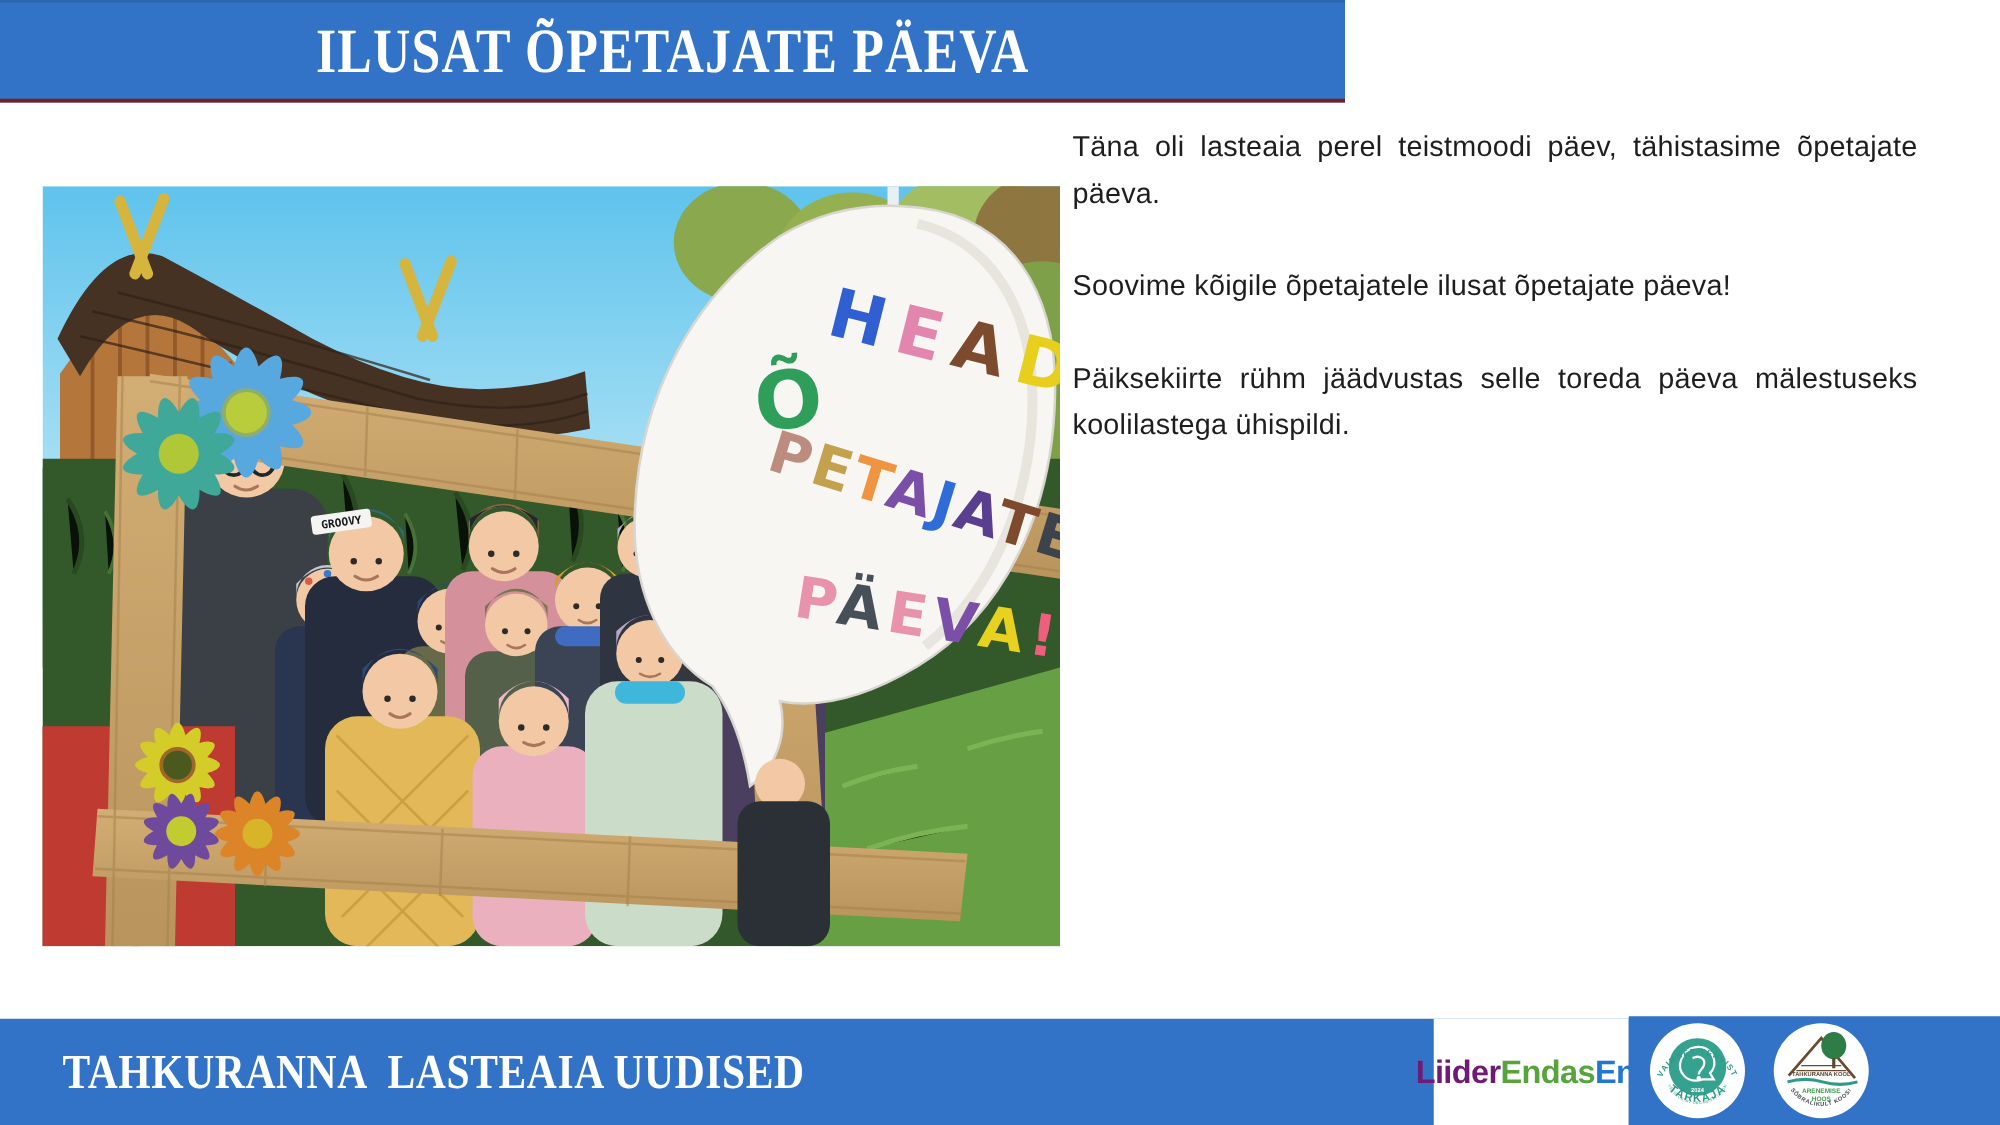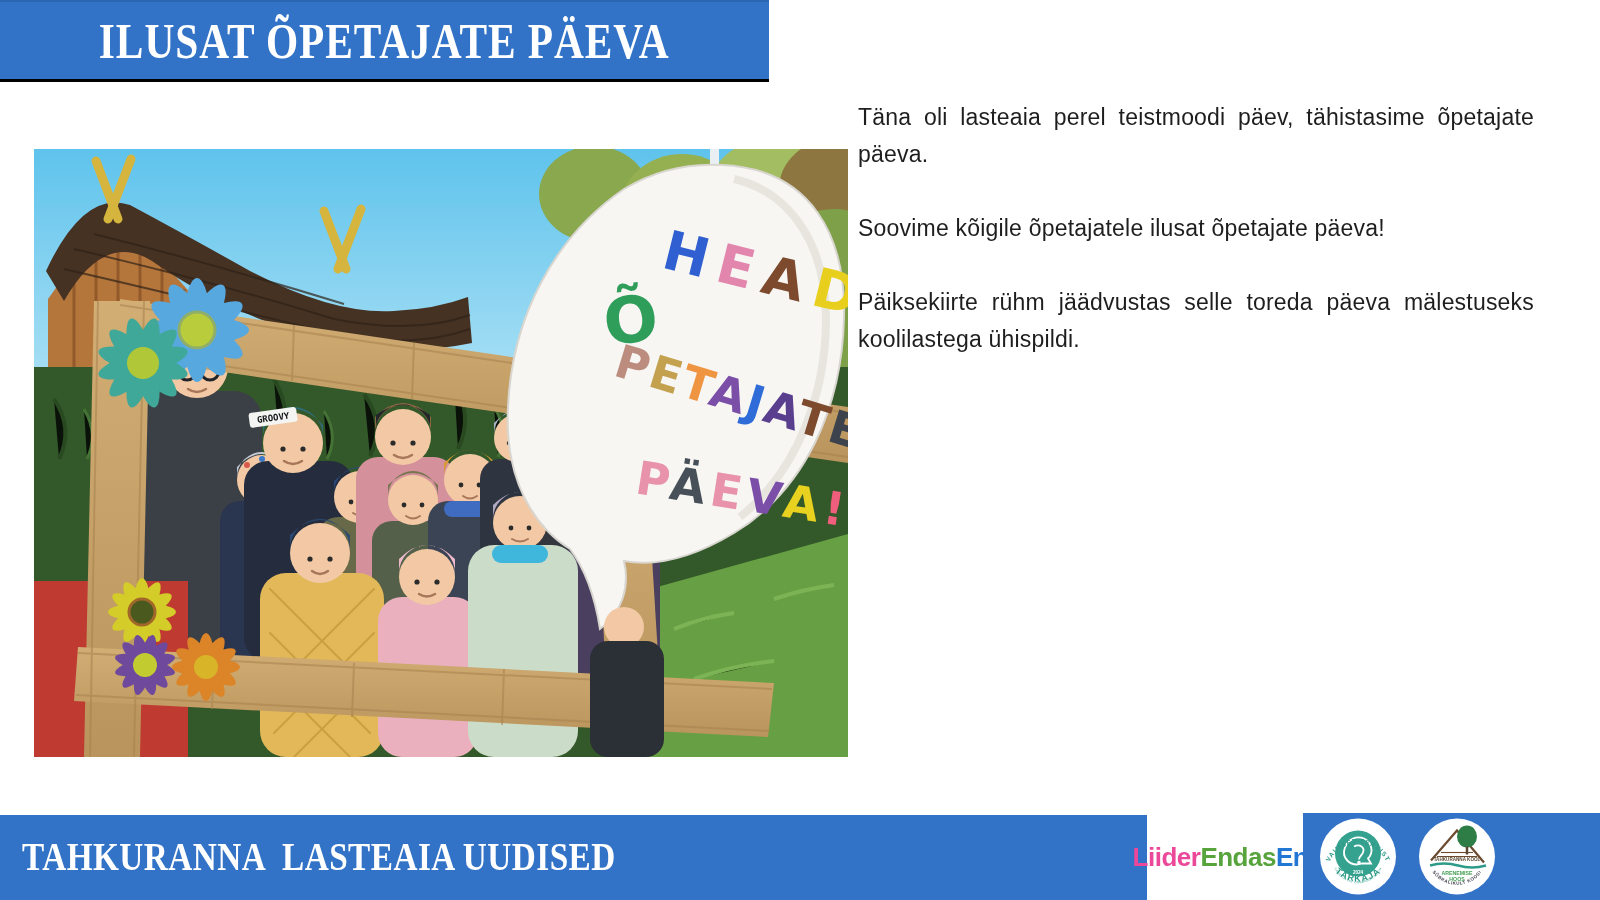--- a/index.html
+++ b/index.html
@@ -2,22 +2,22 @@
 <html><head>
 <meta charset="utf-8">
 <style>
   html,body{margin:0;padding:0;}
   body{
     width:1600px;height:900px;position:relative;overflow:hidden;
     background:#ffffff;font-family:"Liberation Sans",sans-serif;
   }
   
   .header-bar{
-    position:absolute;left:0;top:0;width:769px;height:82px;
-    background:#3273c7;border-top:2px solid #2b66b2;border-bottom:3px solid #000000;
+    position:absolute;left:0;top:0;width:1076px;height:82px;
+    background:#3273c7;border-top:2px solid #2b66b2;border-bottom:3px solid #7f1d1d;
     display:flex;align-items:center;justify-content:center;box-sizing:border-box;
   }
   .header-title{
     color:#ffffff;font-family:"Liberation Serif",serif;font-weight:bold;
     font-size:45px;letter-spacing:1px;transform:scale(.92,1.12);white-space:nowrap;
   }
   
   .photo-wrap{position:absolute;left:34px;top:149px;width:814px;height:608px;}
   .photo-wrap svg{display:block;}
   .sign-line{font-family:"DejaVu Sans",sans-serif;font-weight:bold;}
@@ -25,21 +25,21 @@
   
   .article-col{
     position:absolute;left:858px;top:99px;width:676px;
     color:#1e1e1e;font-size:23px;line-height:37px;letter-spacing:.2px;
   }
   .article-col p{margin:0 0 37px 0;text-align:justify;}
   
   .footer-bar{
     position:absolute;left:0;top:815px;width:1329px;height:85px;
     background:#3273c7;display:flex;align-items:center;box-sizing:border-box;
-    padding-left:22px;
+    padding-left:50px;
   }
   .footer-title{
     color:#ffffff;font-family:"Liberation Serif",serif;font-weight:bold;
     font-size:35px;letter-spacing:.5px;transform:scale(.95,1.12);
     transform-origin:left center;white-space:pre;
   }
   .logo-strip{
     position:absolute;left:1147px;top:815px;width:156px;height:85px;background:#ffffff;
     display:flex;align-items:center;justify-content:center;
   }
@@ -385,21 +385,21 @@
   <p>Soovime kõigile õpetajatele ilusat õpetajate päeva!</p>
   <p>Päiksekiirte rühm jäädvustas selle toreda päeva mälestuseks koolilastega ühispildi.</p>
 </div>
 
 <div class="footer-bar">
   <div class="footer-title">TAHKURANNA  LASTEAIA UUDISED</div>
 </div>
 
 <div class="logo-strip">
   <div class="liider-logo">
-    <span style="color: #ec4899; margin-left: 34px;">Liider</span><span style="color: rgb(87, 163, 60);">Endas</span><span style="color: rgb(34, 119, 212);">Endas</span>
+    <span style="color: #701a75; margin-left: 34px;">Liider</span><span style="color: rgb(87, 163, 60);">Endas</span><span style="color: rgb(34, 119, 212);">Endas</span>
   </div>
 </div>
 
 <div class="badge-block">
 <svg width="297" height="87" viewBox="0 0 297 87" xmlns="http://www.w3.org/2000/svg">
   <defs>
     <path id="arcT1" d="M -30,10 A 31 31 0 0 1 30,10"></path>
     <path id="arcS1" d="M -25,8 A 26 26 0 0 0 25,8"></path>
     <path id="arcN1" d="M -32,0 A 33 33 0 0 0 32,0"></path>
     <path id="arcB2" d="M -29,6 A 30 30 0 0 0 29,6"></path>

